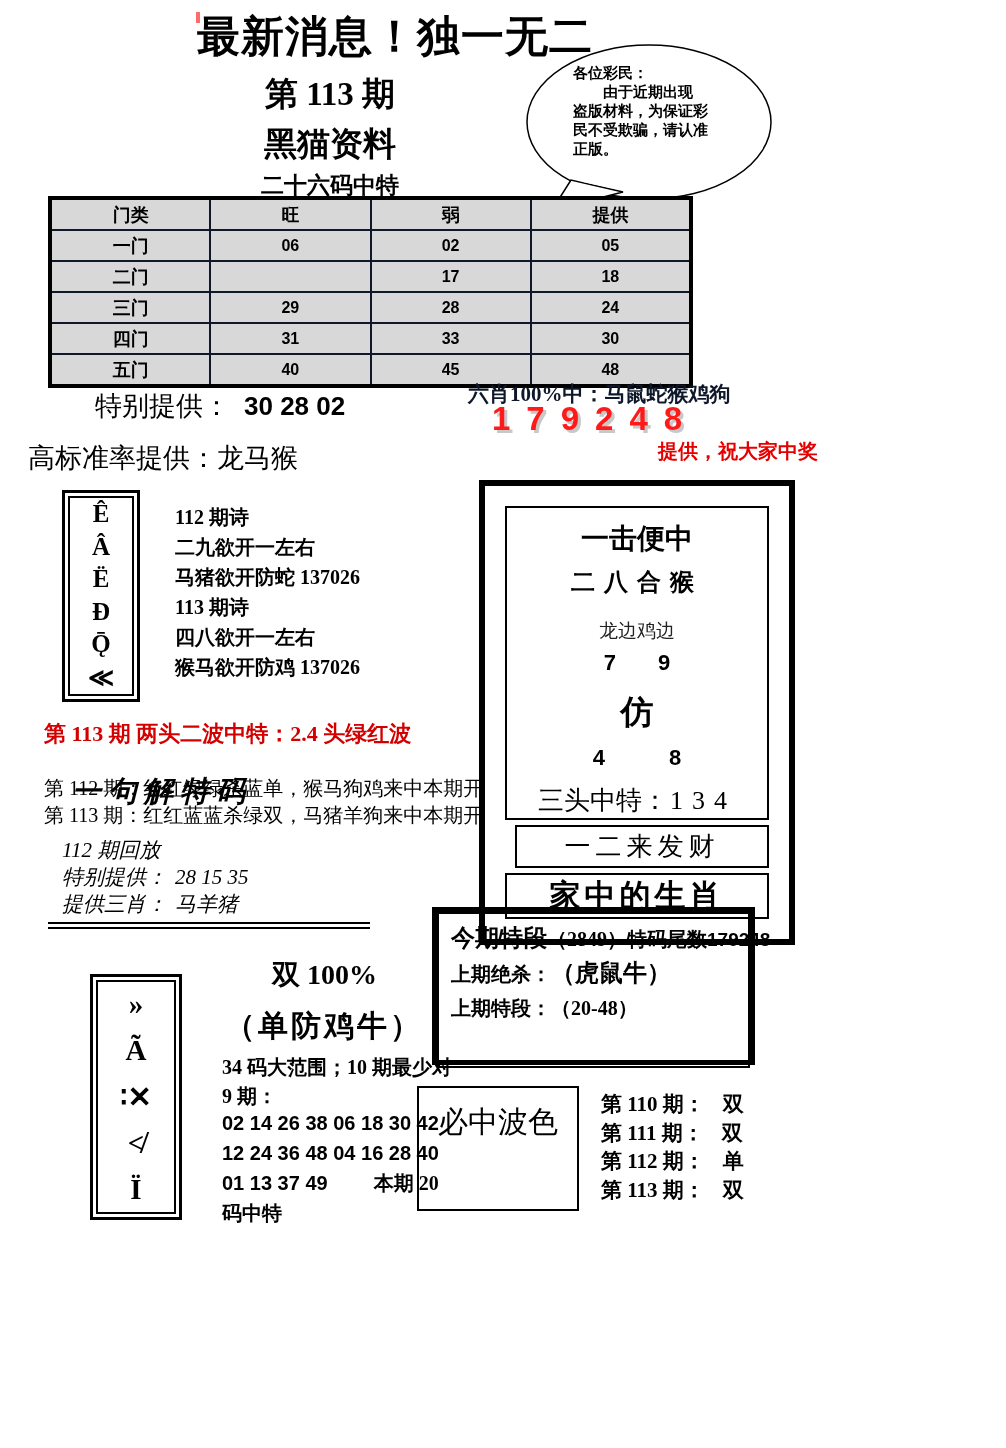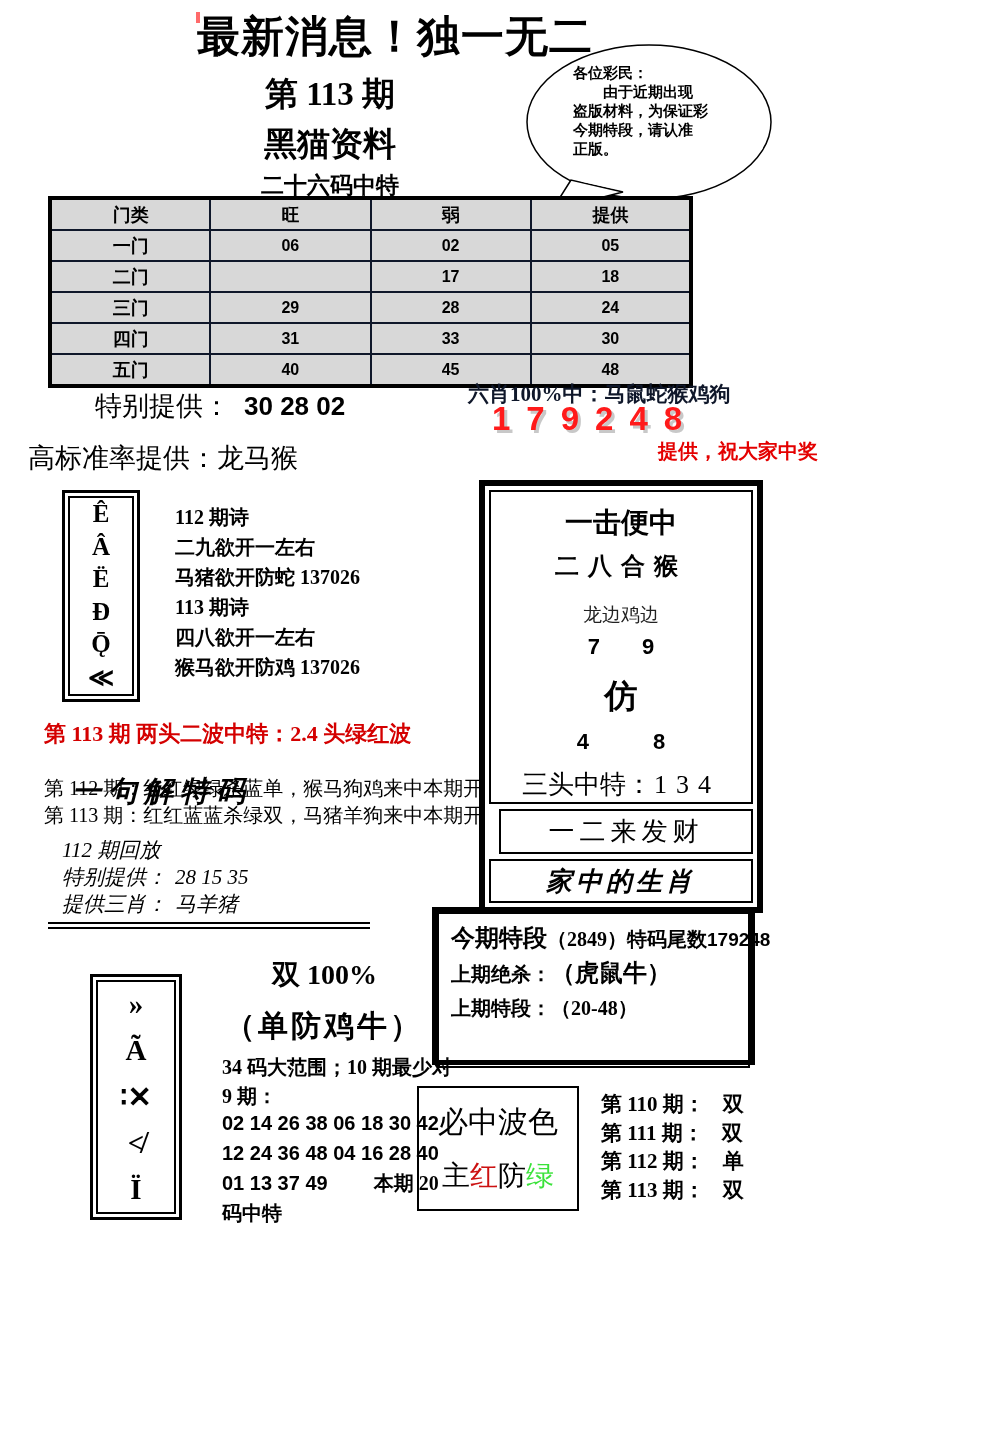--- a/index.html
+++ b/index.html
@@ -46,37 +46,37 @@
   #jiete-title{left:72px;top:724px;font-size:29px;font-weight:bold;font-style:italic;letter-spacing:7px;margin-top:48px;}
   #line112{left:44px;top:775px;font-size:20px;}
   #line113{left:44px;top:802px;font-size:20px;}
 
   #replay{left:62px;top:837px;font-size:21px;font-style:italic;line-height:27px;}
   #replay .lbl{margin-right:8px;}
 
   #double-hr{left:48px;top:922px;width:322px;height:3px;border-top:2px solid #000;border-bottom:2px solid #000;}
 
   
-  #strike-box{left:479px;top:480px;width:264px;height:413px;border:6px solid #000;padding:4px;
+  #strike-box{left:479px;top:480px;width:264px;height:413px;border:6px solid #000;padding:20px;
               display:flex;flex-direction:column;gap:5px;background:#fff;}
   #strike-box .inner{border:2px solid #000;}
   #strike-top{flex:1;display:flex;flex-direction:column;align-items:center;}
   #strike-hit{font-size:28px;font-weight:bold;margin-top:12px;}
   #strike-combo{font-size:24px;font-weight:bold;letter-spacing:9px;margin-top:8px;}
   #strike-edges{font-size:19px;margin-top:20px;color:#222;}
   .numpair{display:flex;gap:42px;font-size:22px;font-weight:bold;margin-top:6px;
            font-family:"Liberation Sans","DejaVu Sans",sans-serif;}
   #pair2{gap:64px;margin-top:10px;}
   #strike-fang{font-size:33px;font-weight:bold;margin-top:14px;}
   #strike-santou{font-size:26px;margin-top:12px;}
   #strike-santou .nums{letter-spacing:9px;margin-left:2px;}
   #fortune-box{height:58px;display:flex;align-items:center;justify-content:center;
                font-size:26px;letter-spacing:5px;margin-left:10px;}
   #zodiac-box{height:56px;display:flex;align-items:center;justify-content:center;
-              font-size:26px;font-weight:bold;letter-spacing:4px;font-style:italic;}
+              font-size:31px;font-weight:bold;letter-spacing:4px;}
 
   
   #kill-box{left:432px;top:907px;width:313px;height:148px;border:5px solid #000;padding:0;}
   #kill-inner{border:2px solid #000;height:calc(100% - 4px);margin:0;padding:8px 12px 0 12px;box-sizing:content-box;}
   #kill-inner div{line-height:33px;white-space:nowrap;}
   .k-big{font-size:24px;font-weight:bold;}
   .k-mid{font-size:20px;font-weight:bold;}
   .k-sans{font-family:"Liberation Sans","DejaVu Sans",sans-serif;font-size:19px;font-weight:bold;}
 
   
@@ -114,21 +114,21 @@
 
   <svg class="abs" id="bubble-svg" width="252" height="172">
     <ellipse cx="126" cy="80" rx="122" ry="77" fill="#fff" stroke="#000" stroke-width="1.5"></ellipse>
     <polygon points="48,138 29,168 100,150" fill="#fff" stroke="#000" stroke-width="1.5"></polygon>
     <polygon points="50,136 96,148 60,140" fill="#fff" stroke="none"></polygon>
   </svg>
   <div class="abs" id="bubble-text">
     <div>各位彩民：</div>
     <div>　　由于近期出现</div>
     <div>盗版材料，为保证彩</div>
-    <div>今期特段，请认准</div>
+    <div>民不受欺骗，请认准</div>
     <div>正版。</div>
   </div>
 
   <table class="abs" id="gate-table">
     <tbody>
         <tr>
       <td>门类</td>
       <td>旺</td>
       <td>弱</td>
       <td>提供</td>
@@ -258,23 +258,20 @@
     <div>02 14 26 38 06 18 30 42</div>
     <div>12 24 36 48 04 16 28 40</div>
     <div>
       <span>01 13 37 49</span><span class="cjk tail">本期 20</span>
     </div>
     <div class="cjk">码中特</div>
   </div>
 
   <div class="abs" id="wave-box">
     <div id="wave-title">必中波色</div>
-    <div id="wave-line">
-      <span>主</span><span class="red-ch">红</span><span>防</span><span class="green-ch">绿</span>
-    </div>
   </div>
 
   <div class="abs" id="history">
     <div class="row">
       <span>第 110 期：</span>
         <span class="val">双</span>
     </div>
     <div class="row">
       <span>第 111 期：</span>
         <span class="val">双</span>

